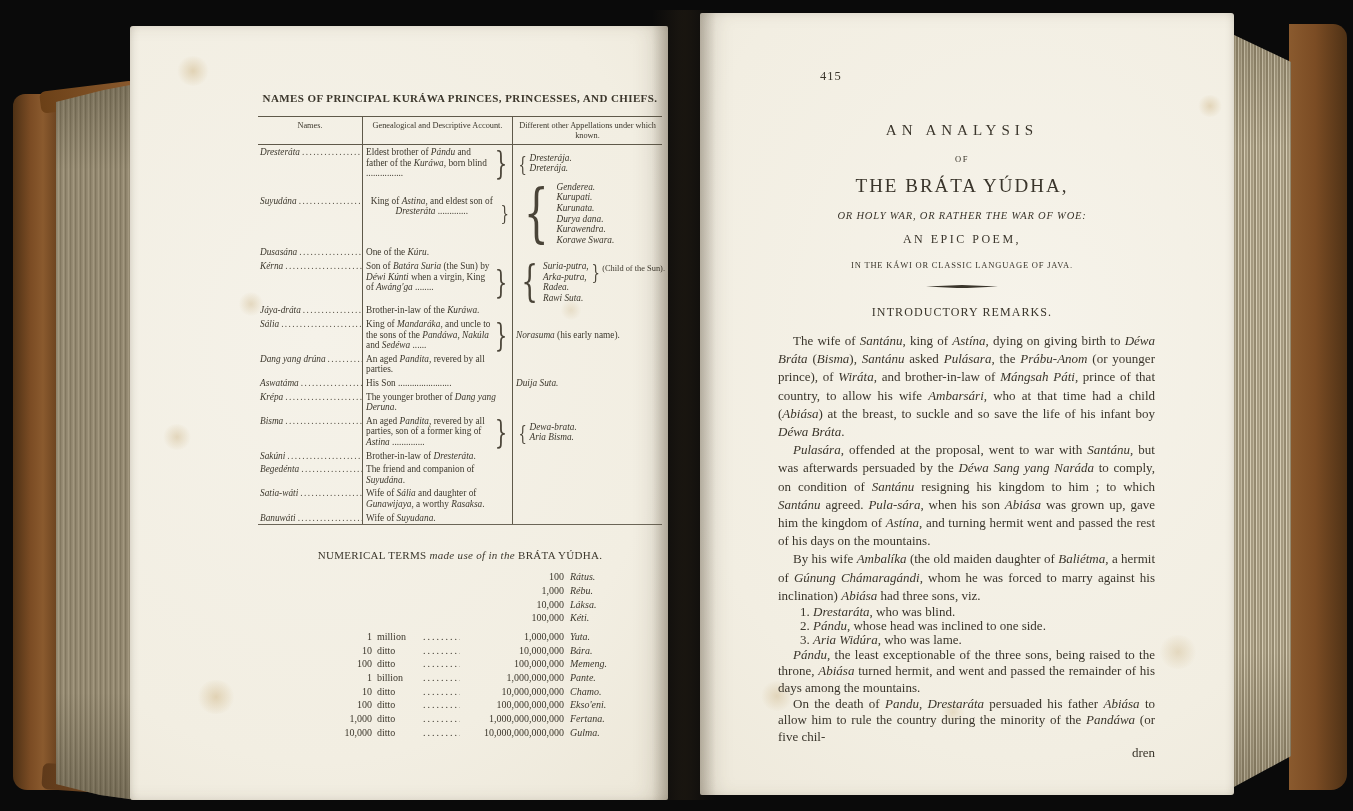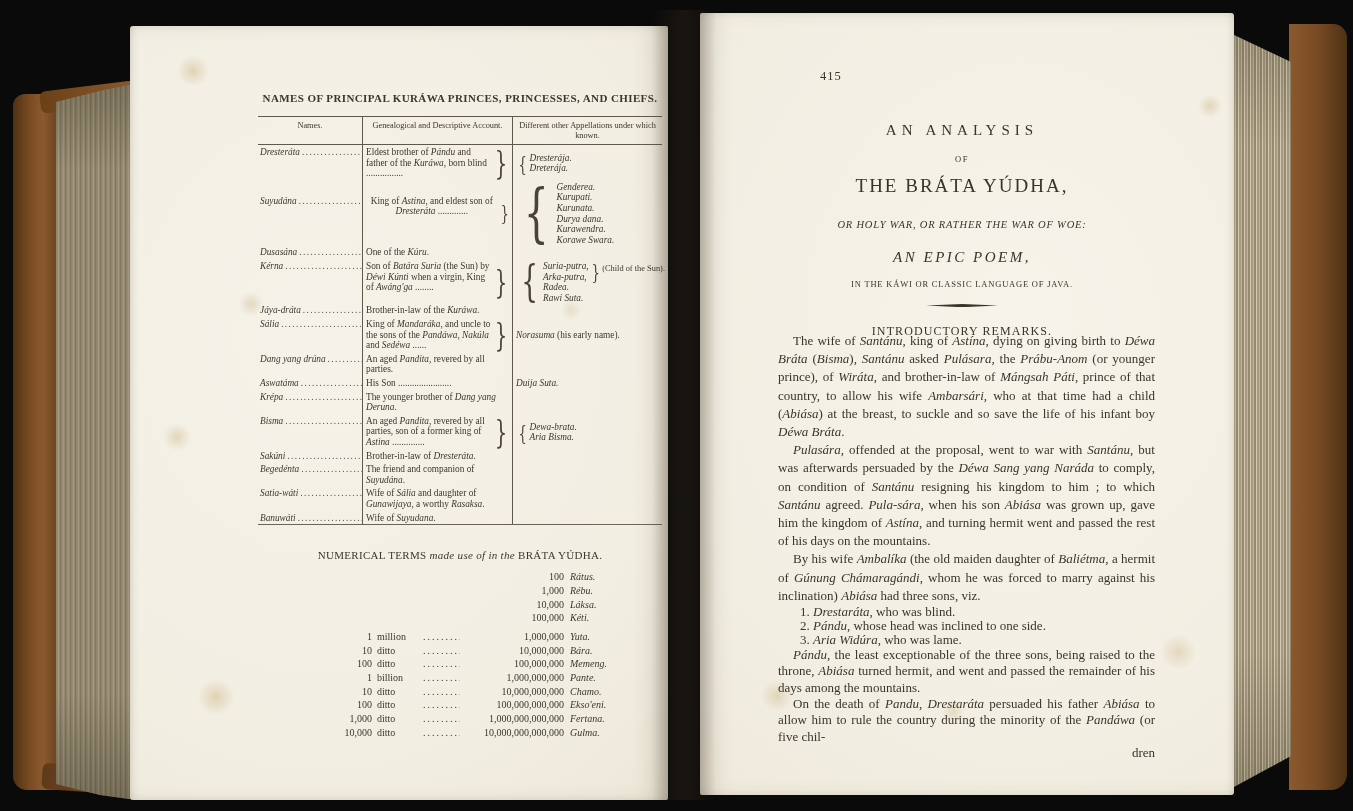--- a/index.html
+++ b/index.html
@@ -78,22 +78,22 @@
   .nl.dots::after{content:"......................................";}
   .nv{width:104px;text-align:right;}
   .nt{width:62px;padding-left:6px;font-style:italic;}
 
   
   .rp-pagenum{position:absolute;left:820px;top:69px;width:230px;text-align:left;font-size:12.5px;letter-spacing:1px;color:#3a352b;}
   .rp-title{position:absolute;left:760px;top:122px;width:404px;text-align:center;color:#3a352b;}
   .t-an{font-size:15px;letter-spacing:5px;}
   .t-of{font-size:8.5px;letter-spacing:1.5px;margin-top:15px;}
   .t-main{font-size:19px;letter-spacing:2px;margin-top:11px;}
-  .t-sub{font-size:10.5px;letter-spacing:.8px;font-style:italic;margin-top:22px;}
-  .t-epic{font-size:15px;letter-spacing:2.5px;margin-top:19px;font-style:italic;}
+  .t-sub{font-size:10.5px;letter-spacing:.8px;font-style:italic;margin-top:13px;}
+  .t-epic{font-size:12px;letter-spacing:2.5px;margin-top:11px;}
   .t-lang{font-size:8.5px;letter-spacing:.8px;margin-top:13px;}
   .swell{width:72px;height:3.2px;margin:15px auto 0;background:#3a352b;
     clip-path:polygon(0 1.5px,50% 0,100% 1.6px,50% 3.2px);}
   .t-intro{font-size:12px;letter-spacing:1.1px;margin-top:17px;}
   .rp-body{position:absolute;left:778px;top:332px;width:377px;color:#3a352b;
     font-size:13px;text-align:justify;}
   .para{margin:0;text-indent:15px;line-height:18.2px;}
   .para-tight{margin:0;text-indent:15px;line-height:16.3px;}
   .item{margin:0;text-indent:22px;line-height:14px;text-align:left;}
   .catch{margin:0;text-align:right;line-height:15px;}

